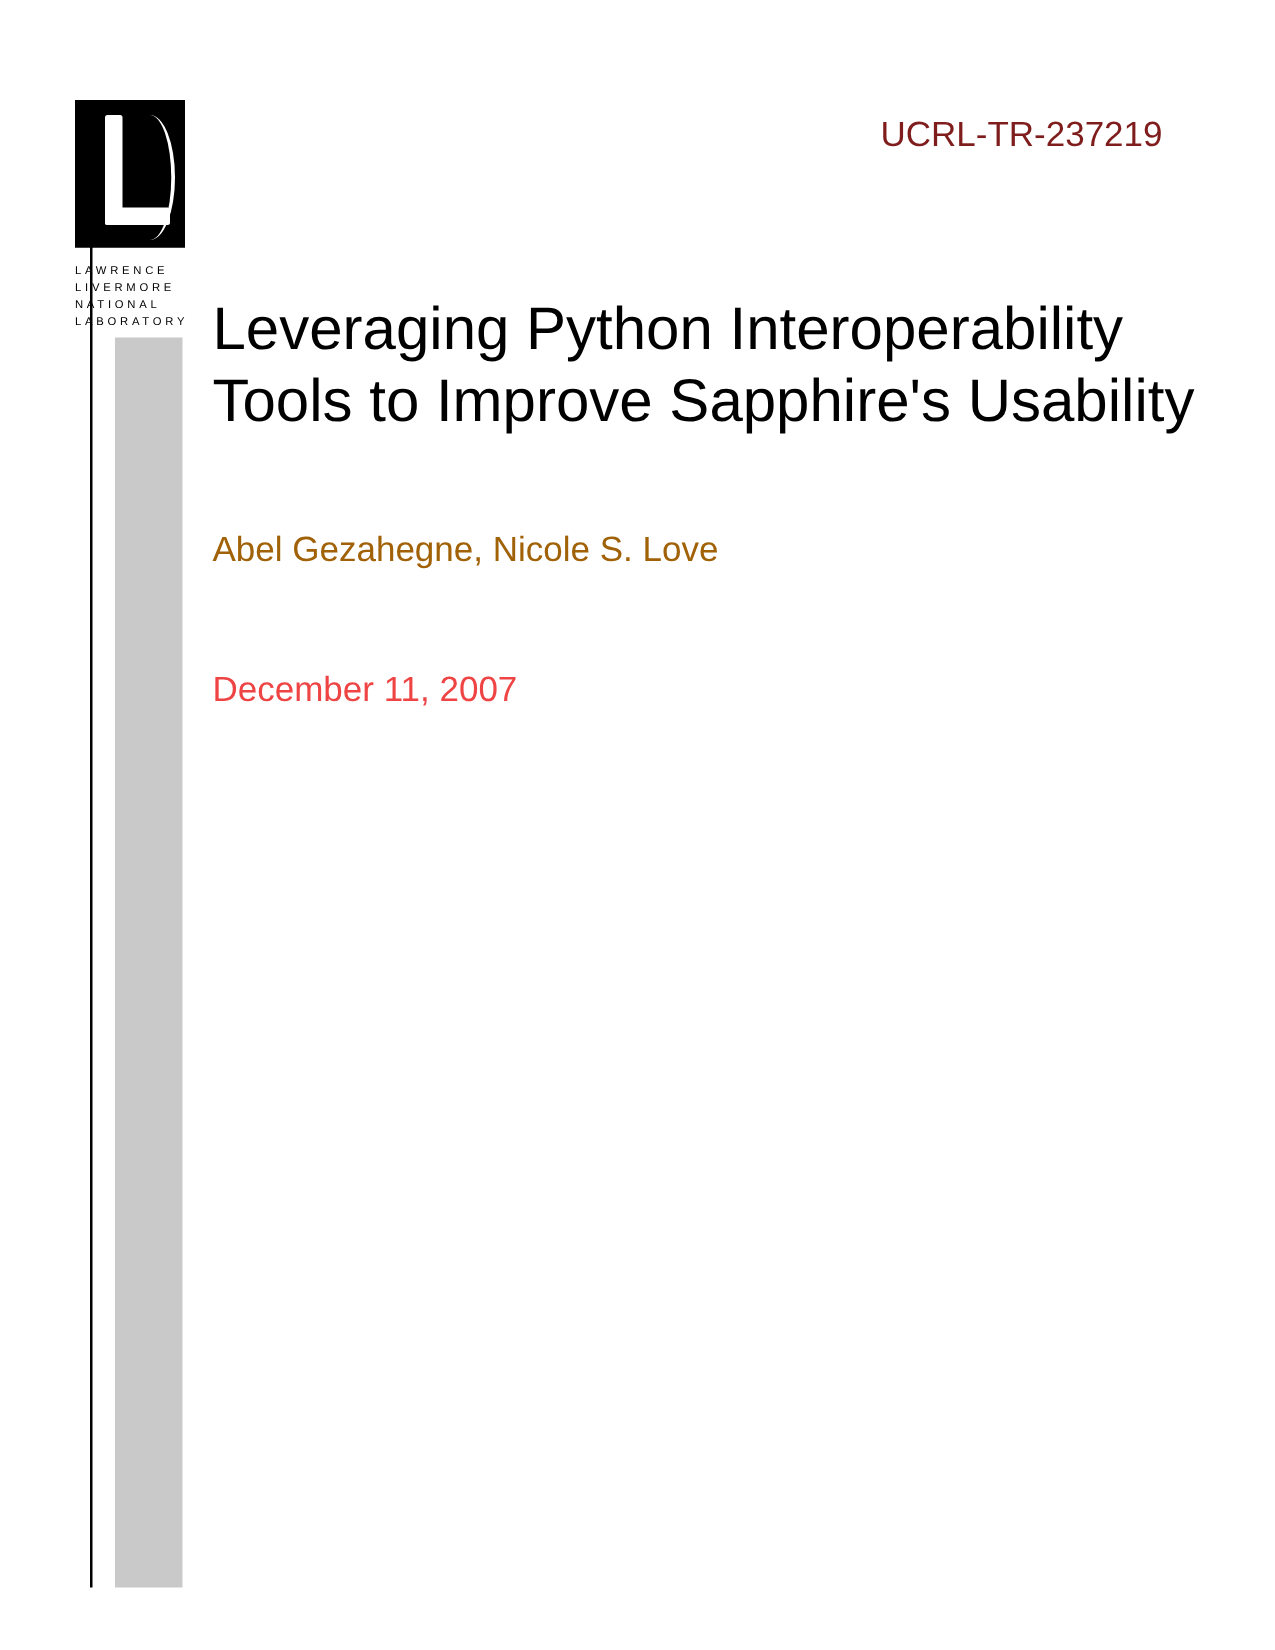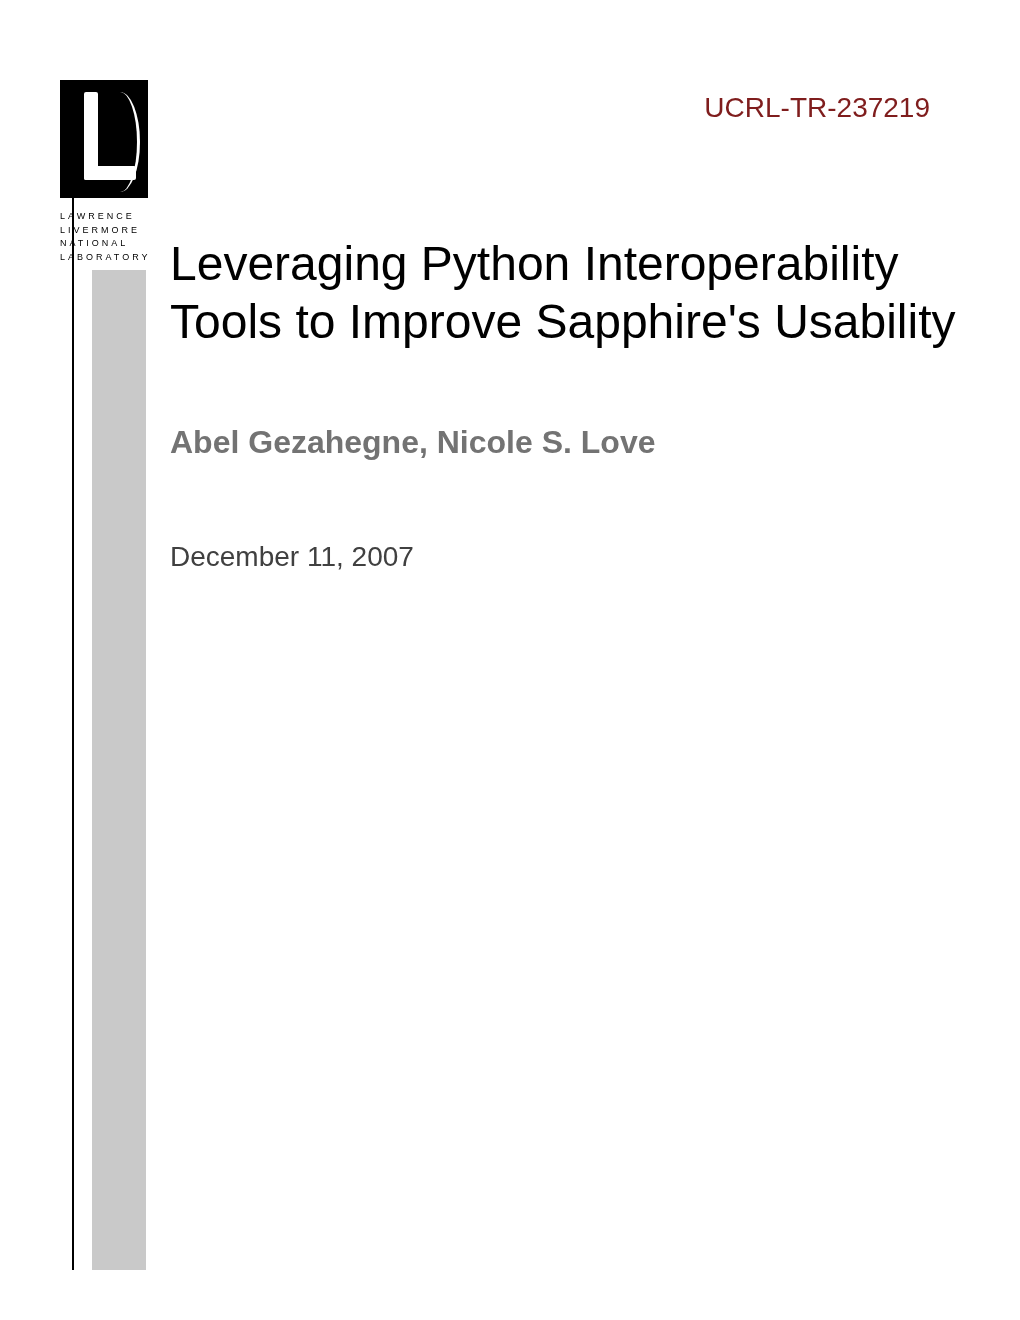--- a/index.html
+++ b/index.html
@@ -105,28 +105,27 @@
       right: 60px;
     }
     .title {
       font-size: 48px;
       font-weight: normal;
       color: #000;
       line-height: 1.2;
       margin-bottom: 74px;
     }
     .authors {
-      font-size: 32px;
-      color: #737373;
+      font-size: 28px;
+      color: #a16207;
       margin-bottom: 80px;
-      font-weight: bold;
     }
     .date {
       font-size: 28px;
-      color: #404040;
+      color: #ef4444;
     }
   </style>
 </head>
 <body>
 
 <div class="page">
 
   <div class="report-number">UCRL-TR-237219</div>
 
   <div class="logo-box">

